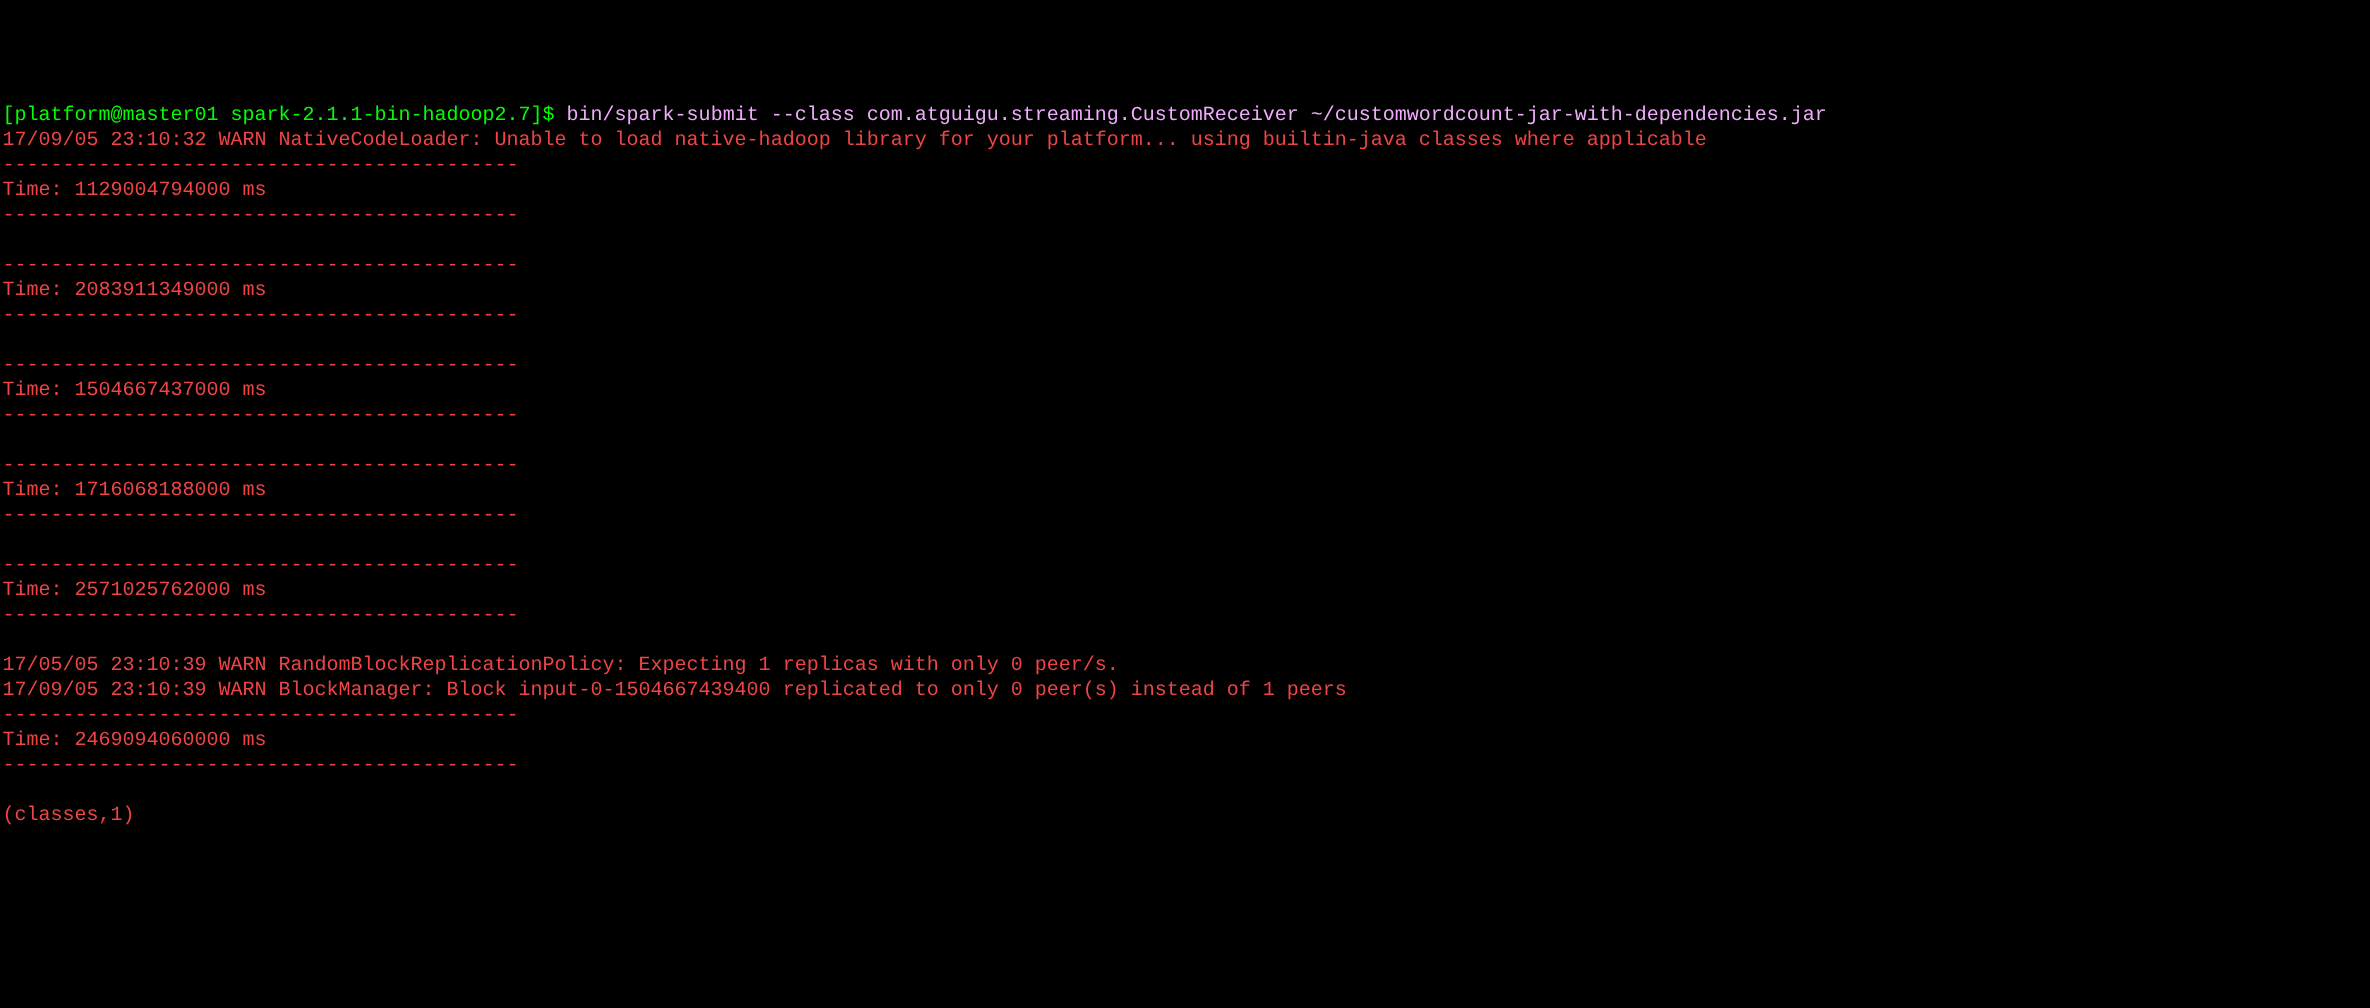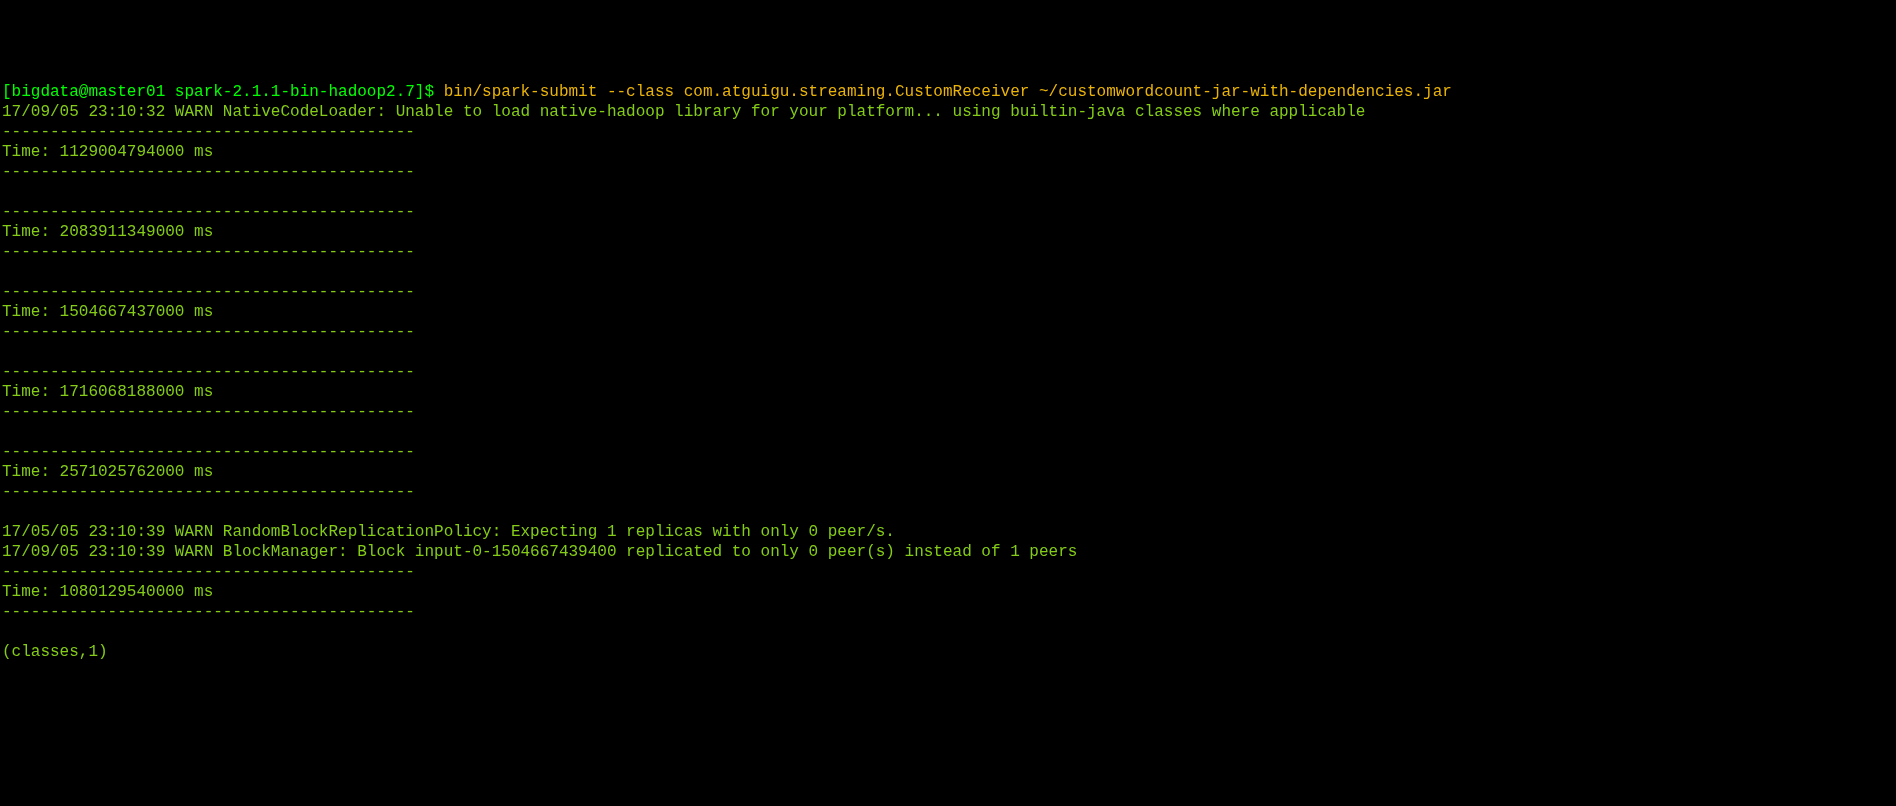--- a/index.html
+++ b/index.html
@@ -17,32 +17,32 @@
       white-space: pre-wrap;
       word-break: break-all;
     }
     .terminal {
       width: 100%;
     }
     .prompt {
       color: #00ff00;
     }
     .command {
-      color: #eab308;
+      color: #f0abfc;
     }
     .output {
-      color: #84cc16;
+      color: #ef4444;
     }
   </style>
 </head>
 <body>
 
 
 
-<div class="terminal"><span class="prompt">[bigdata@master01 spark-2.1.1-bin-hadoop2.7]$ </span><span class="command">bin/spark-submit --class com.atguigu.streaming.CustomReceiver ~/customwordcount-jar-with-dependencies.jar</span>
+<div class="terminal"><span class="prompt">[platform@master01 spark-2.1.1-bin-hadoop2.7]$ </span><span class="command">bin/spark-submit --class com.atguigu.streaming.CustomReceiver ~/customwordcount-jar-with-dependencies.jar</span>
 <span class="output">17/09/05 23:10:32 WARN NativeCodeLoader: Unable to load native-hadoop library for your platform... using builtin-java classes where applicable</span>
 <span class="output">-------------------------------------------</span>
 <span class="output">Time: 1129004794000 ms</span>
 <span class="output">-------------------------------------------</span>
 
 <span class="output">-------------------------------------------</span>
 <span class="output">Time: 2083911349000 ms</span>
 <span class="output">-------------------------------------------</span>
 
 <span class="output">-------------------------------------------</span>
@@ -53,20 +53,20 @@
 <span class="output">Time: 1716068188000 ms</span>
 <span class="output">-------------------------------------------</span>
 
 <span class="output">-------------------------------------------</span>
 <span class="output">Time: 2571025762000 ms</span>
 <span class="output">-------------------------------------------</span>
 
 <span class="output">17/05/05 23:10:39 WARN RandomBlockReplicationPolicy: Expecting 1 replicas with only 0 peer/s.</span>
 <span class="output">17/09/05 23:10:39 WARN BlockManager: Block input-0-1504667439400 replicated to only 0 peer(s) instead of 1 peers</span>
 <span class="output">-------------------------------------------</span>
-<span class="output">Time: 1080129540000 ms</span>
+<span class="output">Time: 2469094060000 ms</span>
 <span class="output">-------------------------------------------</span>
 
 <span class="output">(classes,1)</span>
 </div>
 
 
 
 
 </body></html>

